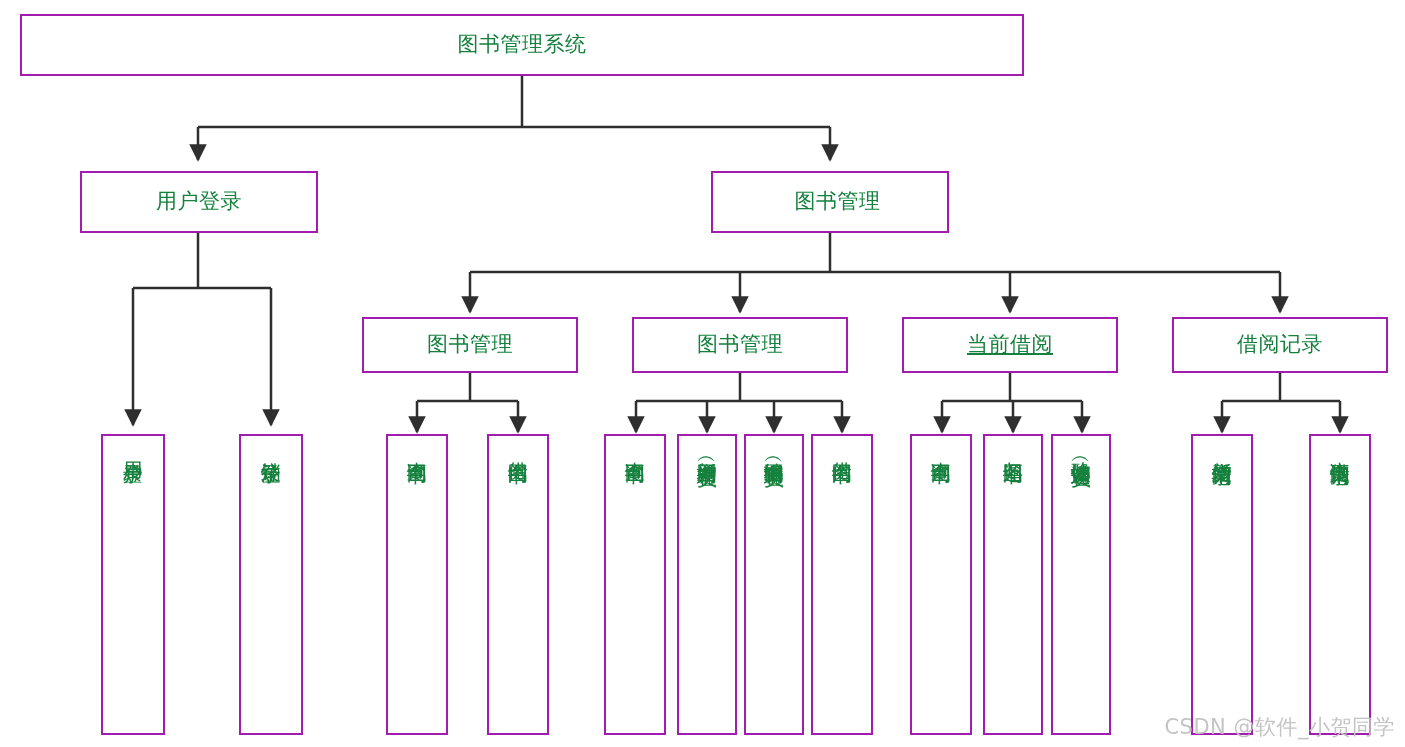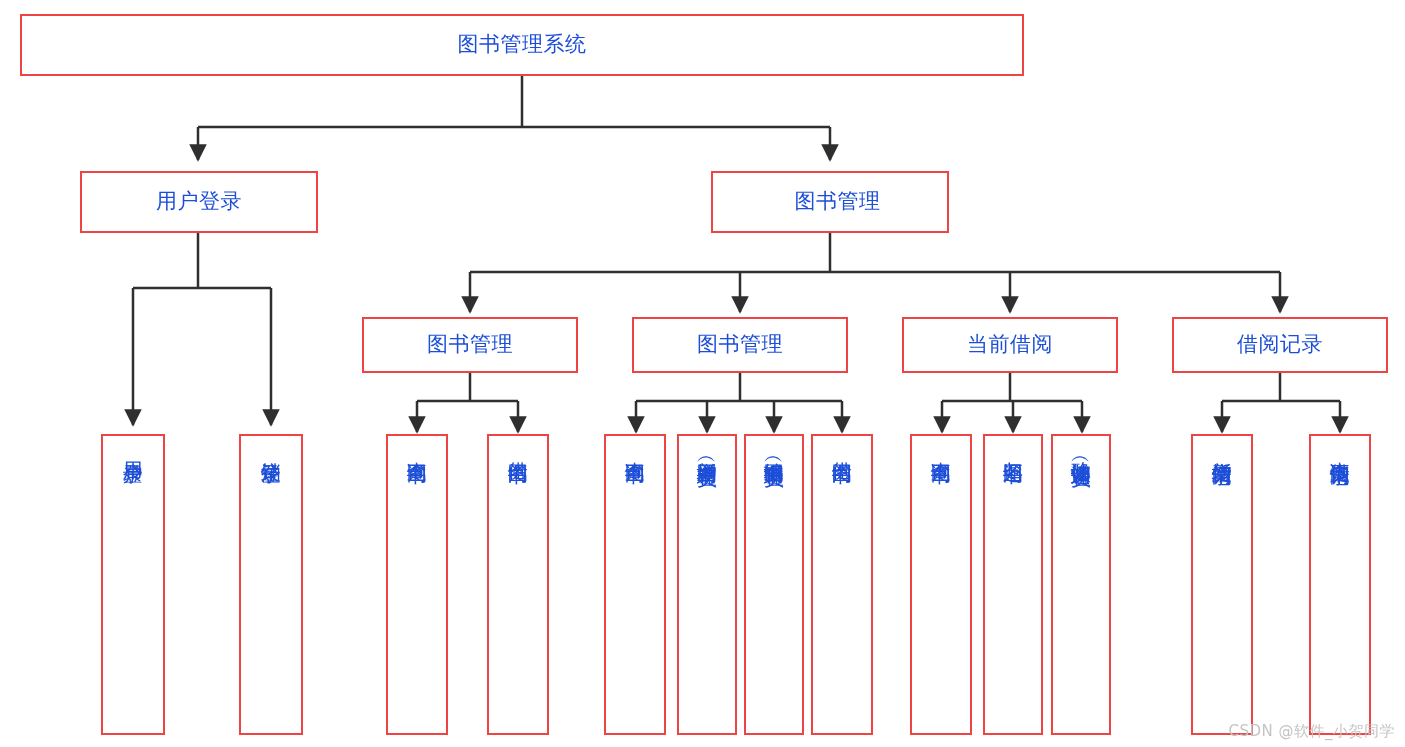--- a/index.html
+++ b/index.html
@@ -21,25 +21,25 @@
     position: absolute;
     left: 0;
     top: 0;
     width: 1405px;
     height: 747px;
   }
   .node {
     position: absolute;
     box-sizing: border-box;
     background: #ffffff;
-    border: 2px solid #ef4444;
+    border: 2px solid #a21caf;
     display: flex;
     align-items: center;
     justify-content: center;
-    color: #1d4ed8;
+    color: #15803d;
     text-align: right;
   }
   .node.h {
     
   }
   .node.h .label {
     font-size: 21px;
     line-height: 1.1;
     letter-spacing: 0.5px;
     white-space: nowrap;
@@ -55,21 +55,21 @@
     line-height: 1.12;
     writing-mode: vertical-rl;
     text-orientation: upright;
     letter-spacing: 1px;
     white-space: nowrap;
   }
   .watermark {
     position: absolute;
     right: 10px;
     bottom: 6px;
-    font-size: 15px;
+    font-size: 21px;
     color: #c4c4c4;
     white-space: nowrap;
     letter-spacing: 0.5px;
   }
 </style>
 </head>
 <body>
 
 <div id="canvas">
 
@@ -133,21 +133,21 @@
   <div class="node h" style="left:711px; top:171px; width:238px; height:62px;padding-left:15px;">
     <span class="label">图书管理</span>
   </div>
 
   <div class="node h" style="left:362px; top:317px; width:216px; height:56px;">
     <span class="label">图书管理</span>
   </div>
   <div class="node h" style="left:632px; top:317px; width:216px; height:56px;">
     <span class="label">图书管理</span>
   </div>
-  <div class="node h" style="left:902px; top:317px; width:216px; height:56px;">
+  <div class="node h" style="left:902px; top:317px; width:216px; height:56px;text-decoration:underline;">
     <span class="label">当前借阅</span>
   </div>
   <div class="node h" style="left:1172px; top:317px; width:216px; height:56px;">
     <span class="label">借阅记录</span>
   </div>
 
   <div class="node v" style="left:101px; top:434px; width:64px; height:301px;">
     <span class="label">用户登录</span>
   </div>
   <div class="node v" style="left:239px; top:434px; width:64px; height:301px;">

